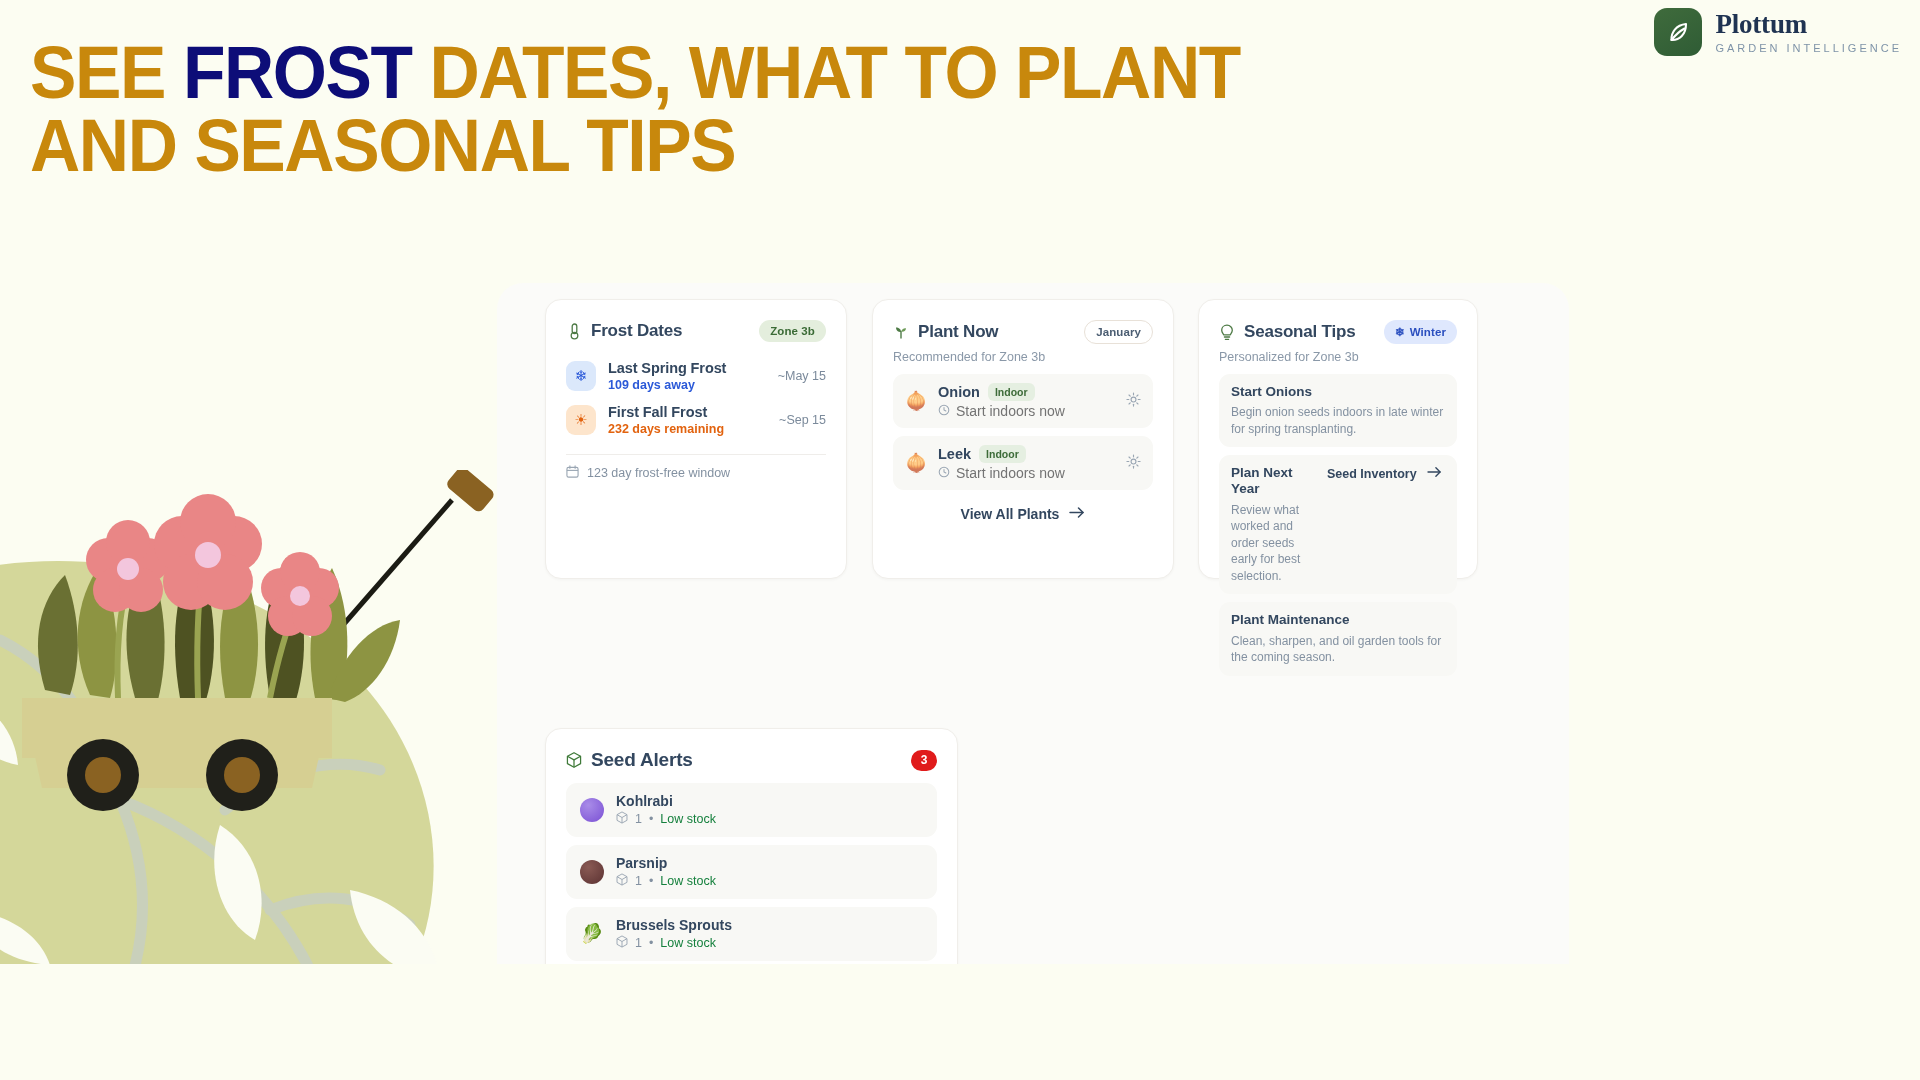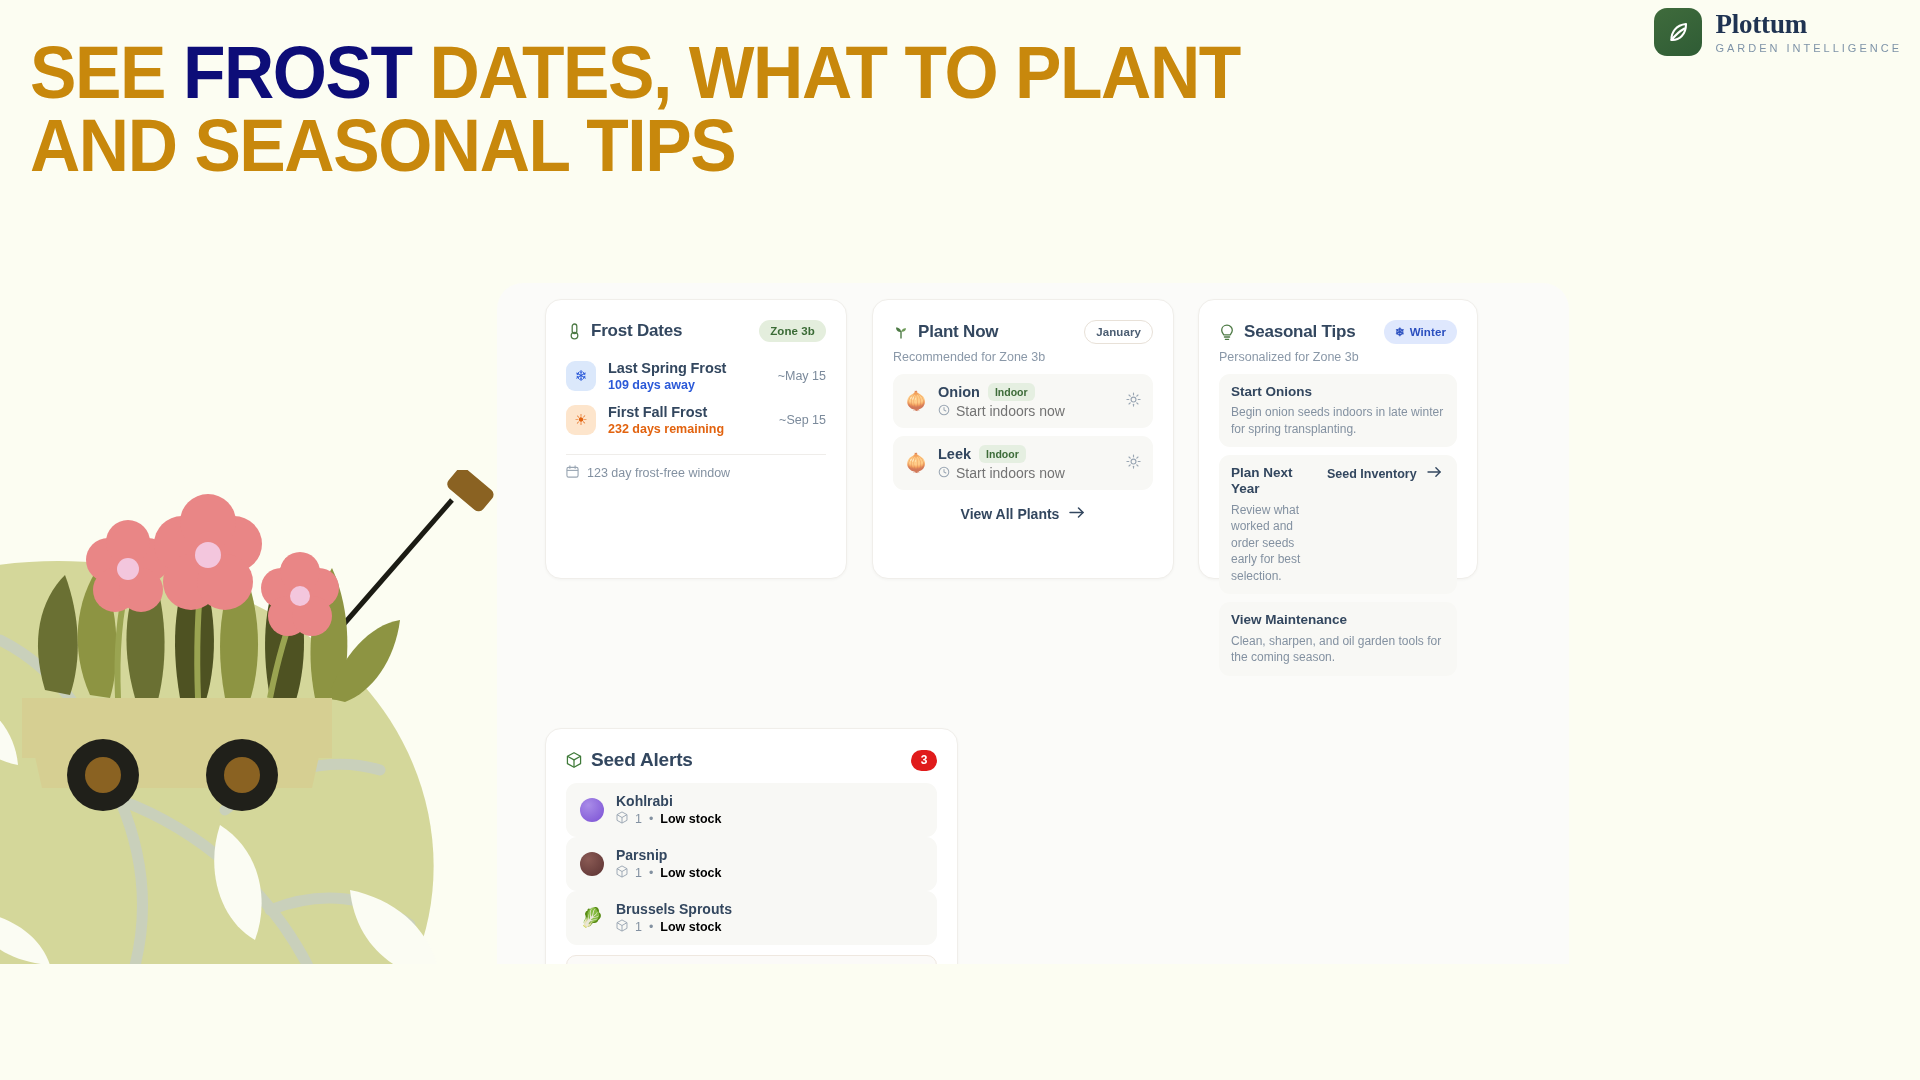--- a/index.html
+++ b/index.html
@@ -134,30 +134,30 @@
   .tip-row-split { display: flex; align-items: flex-start; gap: 10px; }
   .tip-col-narrow { flex: 0 0 86px; }
   .tip-title { font-size: 13.5px; font-weight: 700; color: #33475f; line-height: 1.2; }
   .tip-body  { font-size: 12px; color: #8391a1; line-height: 1.38; margin-top: 4px; }
   .tip-link {
     display: flex; align-items: center; gap: 10px; margin-top: 1px;
     font-size: 12.5px; font-weight: 700; color: #33475f; white-space: nowrap;
   }
 
   
-  .seed-list { margin-top: 12px; display: flex; flex-direction: column; }
+  .seed-list { margin-top: 12px; display: flex; flex-direction: column; gap: 8px; }
   .seed-row {
     display: flex; align-items: center; gap: 12px;
     background: #f8f8f5; border-radius: 11px; padding: 10px 14px;
   }
   .seed-dot { width: 24px; height: 24px; border-radius: 50%; flex: 0 0 24px; }
   .seed-emoji { width: 24px; height: 24px; flex: 0 0 24px; font-size: 19px; line-height: 24px; text-align: center; }
   .seed-name { font-size: 14px; font-weight: 700; color: #33475f; }
   .seed-meta { display: flex; align-items: center; gap: 7px; font-size: 12.5px; color: #8391a1; margin-top: 2px; }
-  .seed-stock { color: #000000; font-weight: 700; }
+  .seed-stock { color: #15803d; font-weight: 400; }
   .view-all-btn {
     margin-top: 10px; border: 1px solid #efe8e0; background: #fbfaf8;
     border-radius: 10px; height: 34px;
     display: flex; align-items: center; justify-content: center;
     font-size: 14px; font-weight: 700; color: #33475f;
   }
 </style>
 </head>
 <body>
 
@@ -441,21 +441,21 @@
                 <svg width="15" height="12" viewBox="0 0 16 13" aria-hidden="true">
                   <line x1="1" y1="6.5" x2="14" y2="6.5" stroke="#33475f" stroke-width="1.5" stroke-linecap="round"></line>
                   <path d="M9.5 2 L14 6.5 L9.5 11" fill="none" stroke="#33475f" stroke-width="1.5" stroke-linecap="round" stroke-linejoin="round"></path>
                 </svg>
               </span>
             </div>
           </div>
         </div>
 
         <div class="tip-row">
-          <div class="tip-title">View Maintenance</div>
+          <div class="tip-title">Plant Maintenance</div>
           <div class="tip-body">Clean, sharpen, and oil garden tools for the coming season.</div>
         </div>
       </div>
     </div>
   </section>
 
   <section class="card card-seeds">
     <div class="card-inner">
       <div class="card-head">
         <div class="card-title-wrap">

